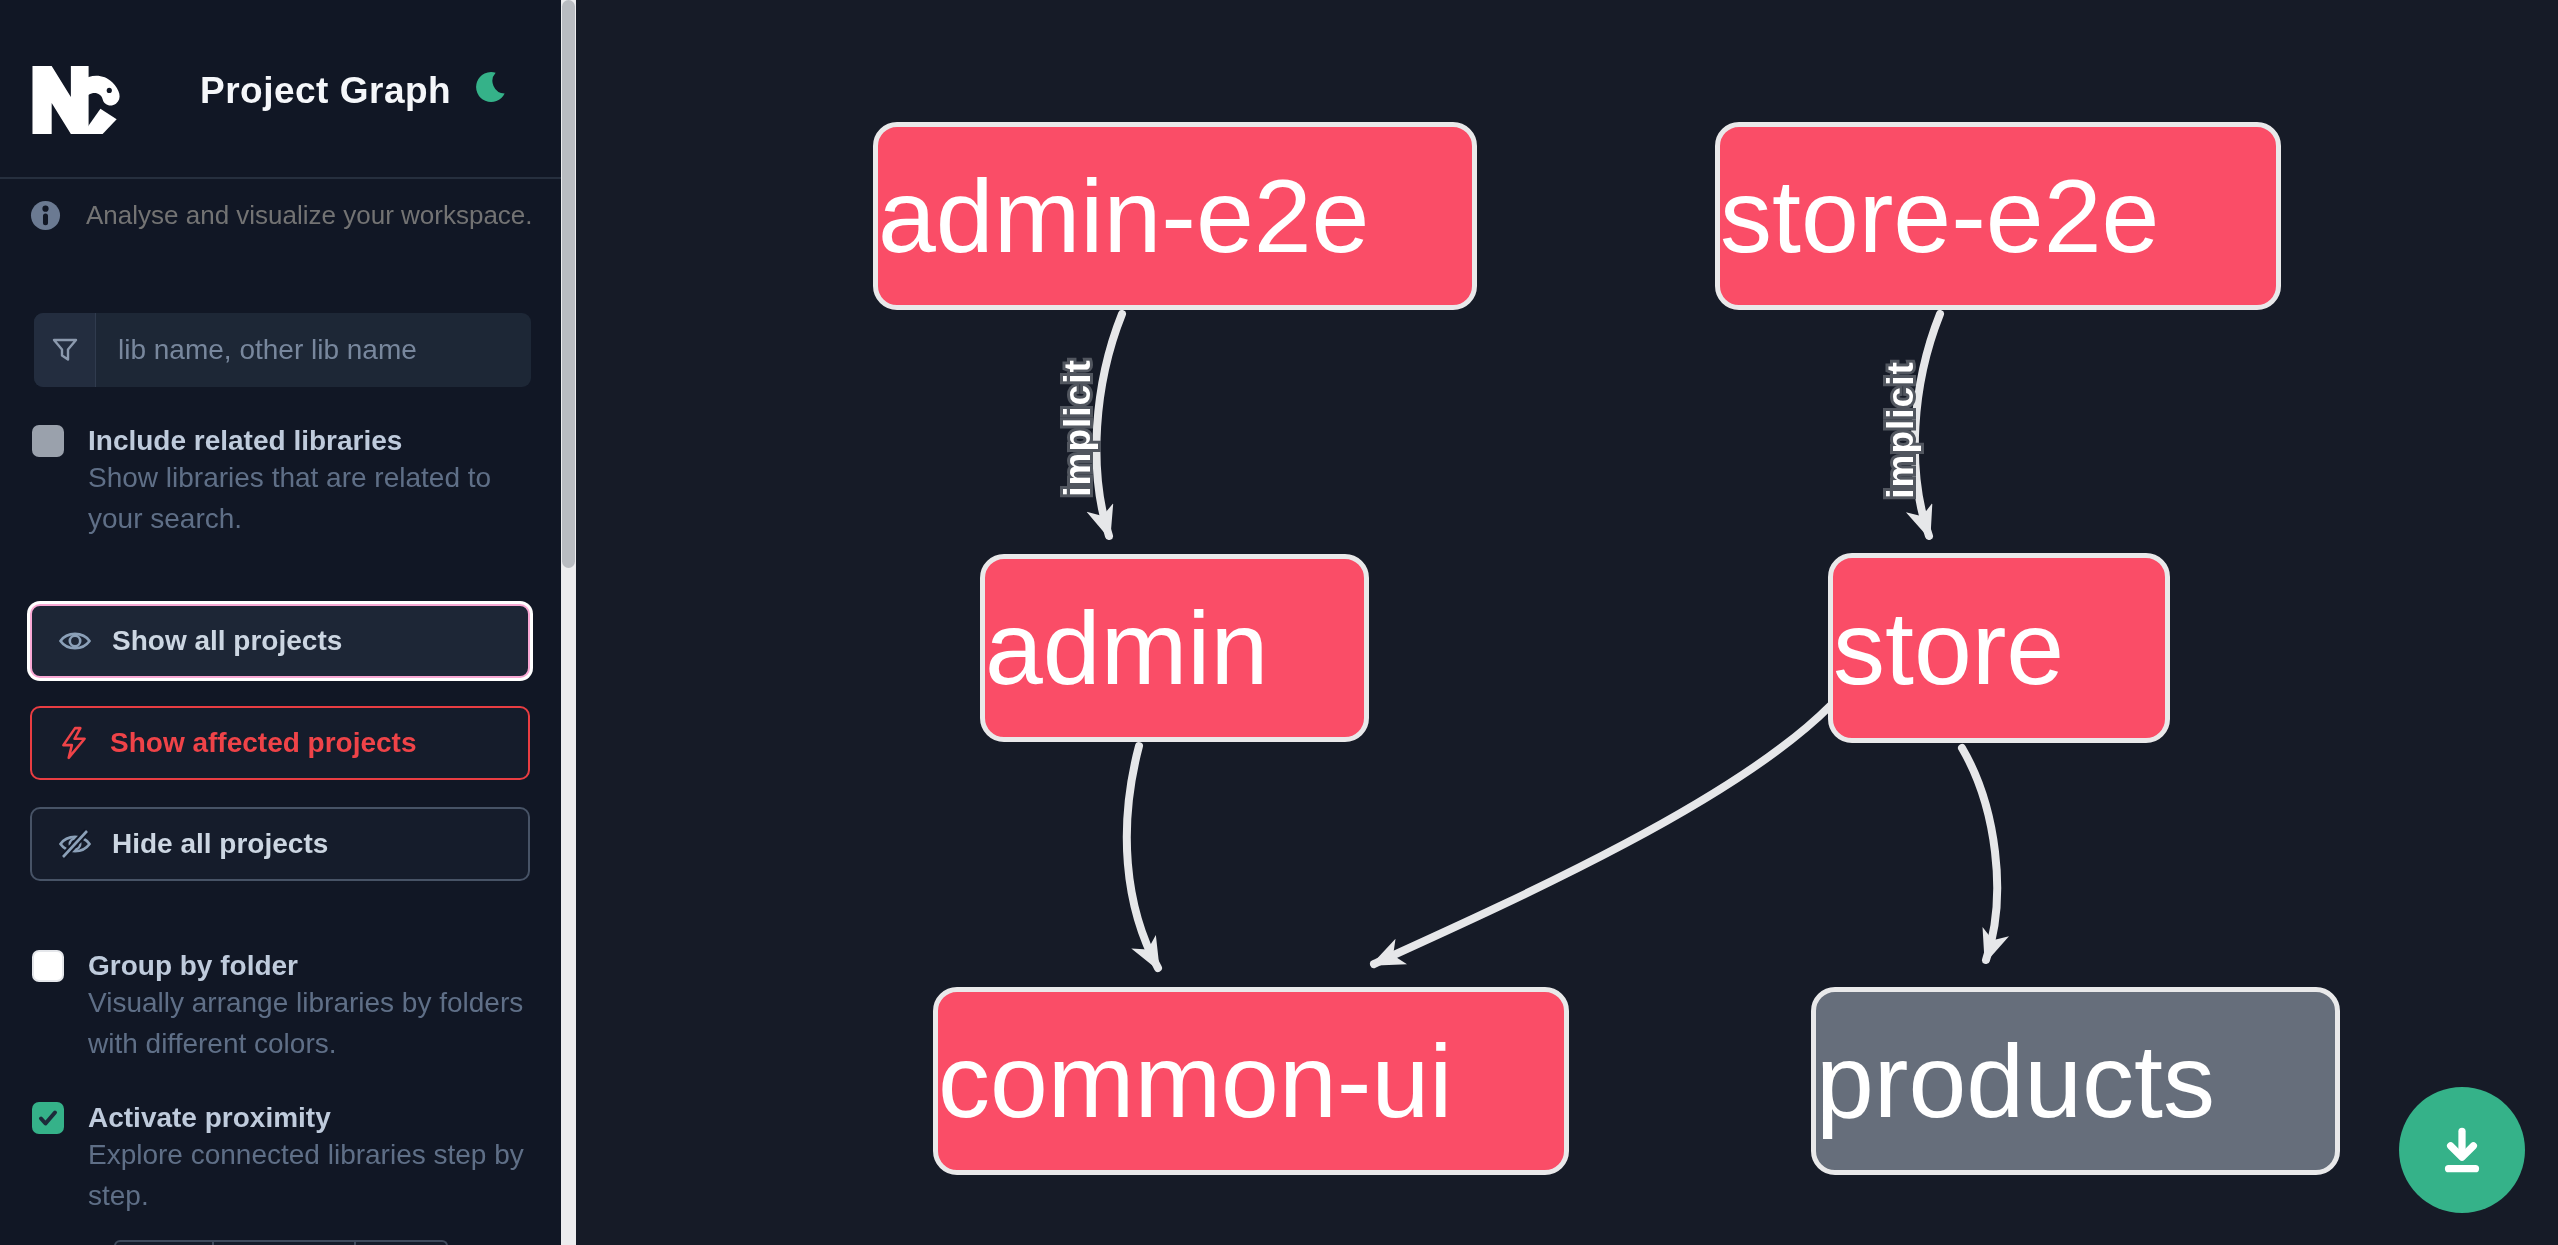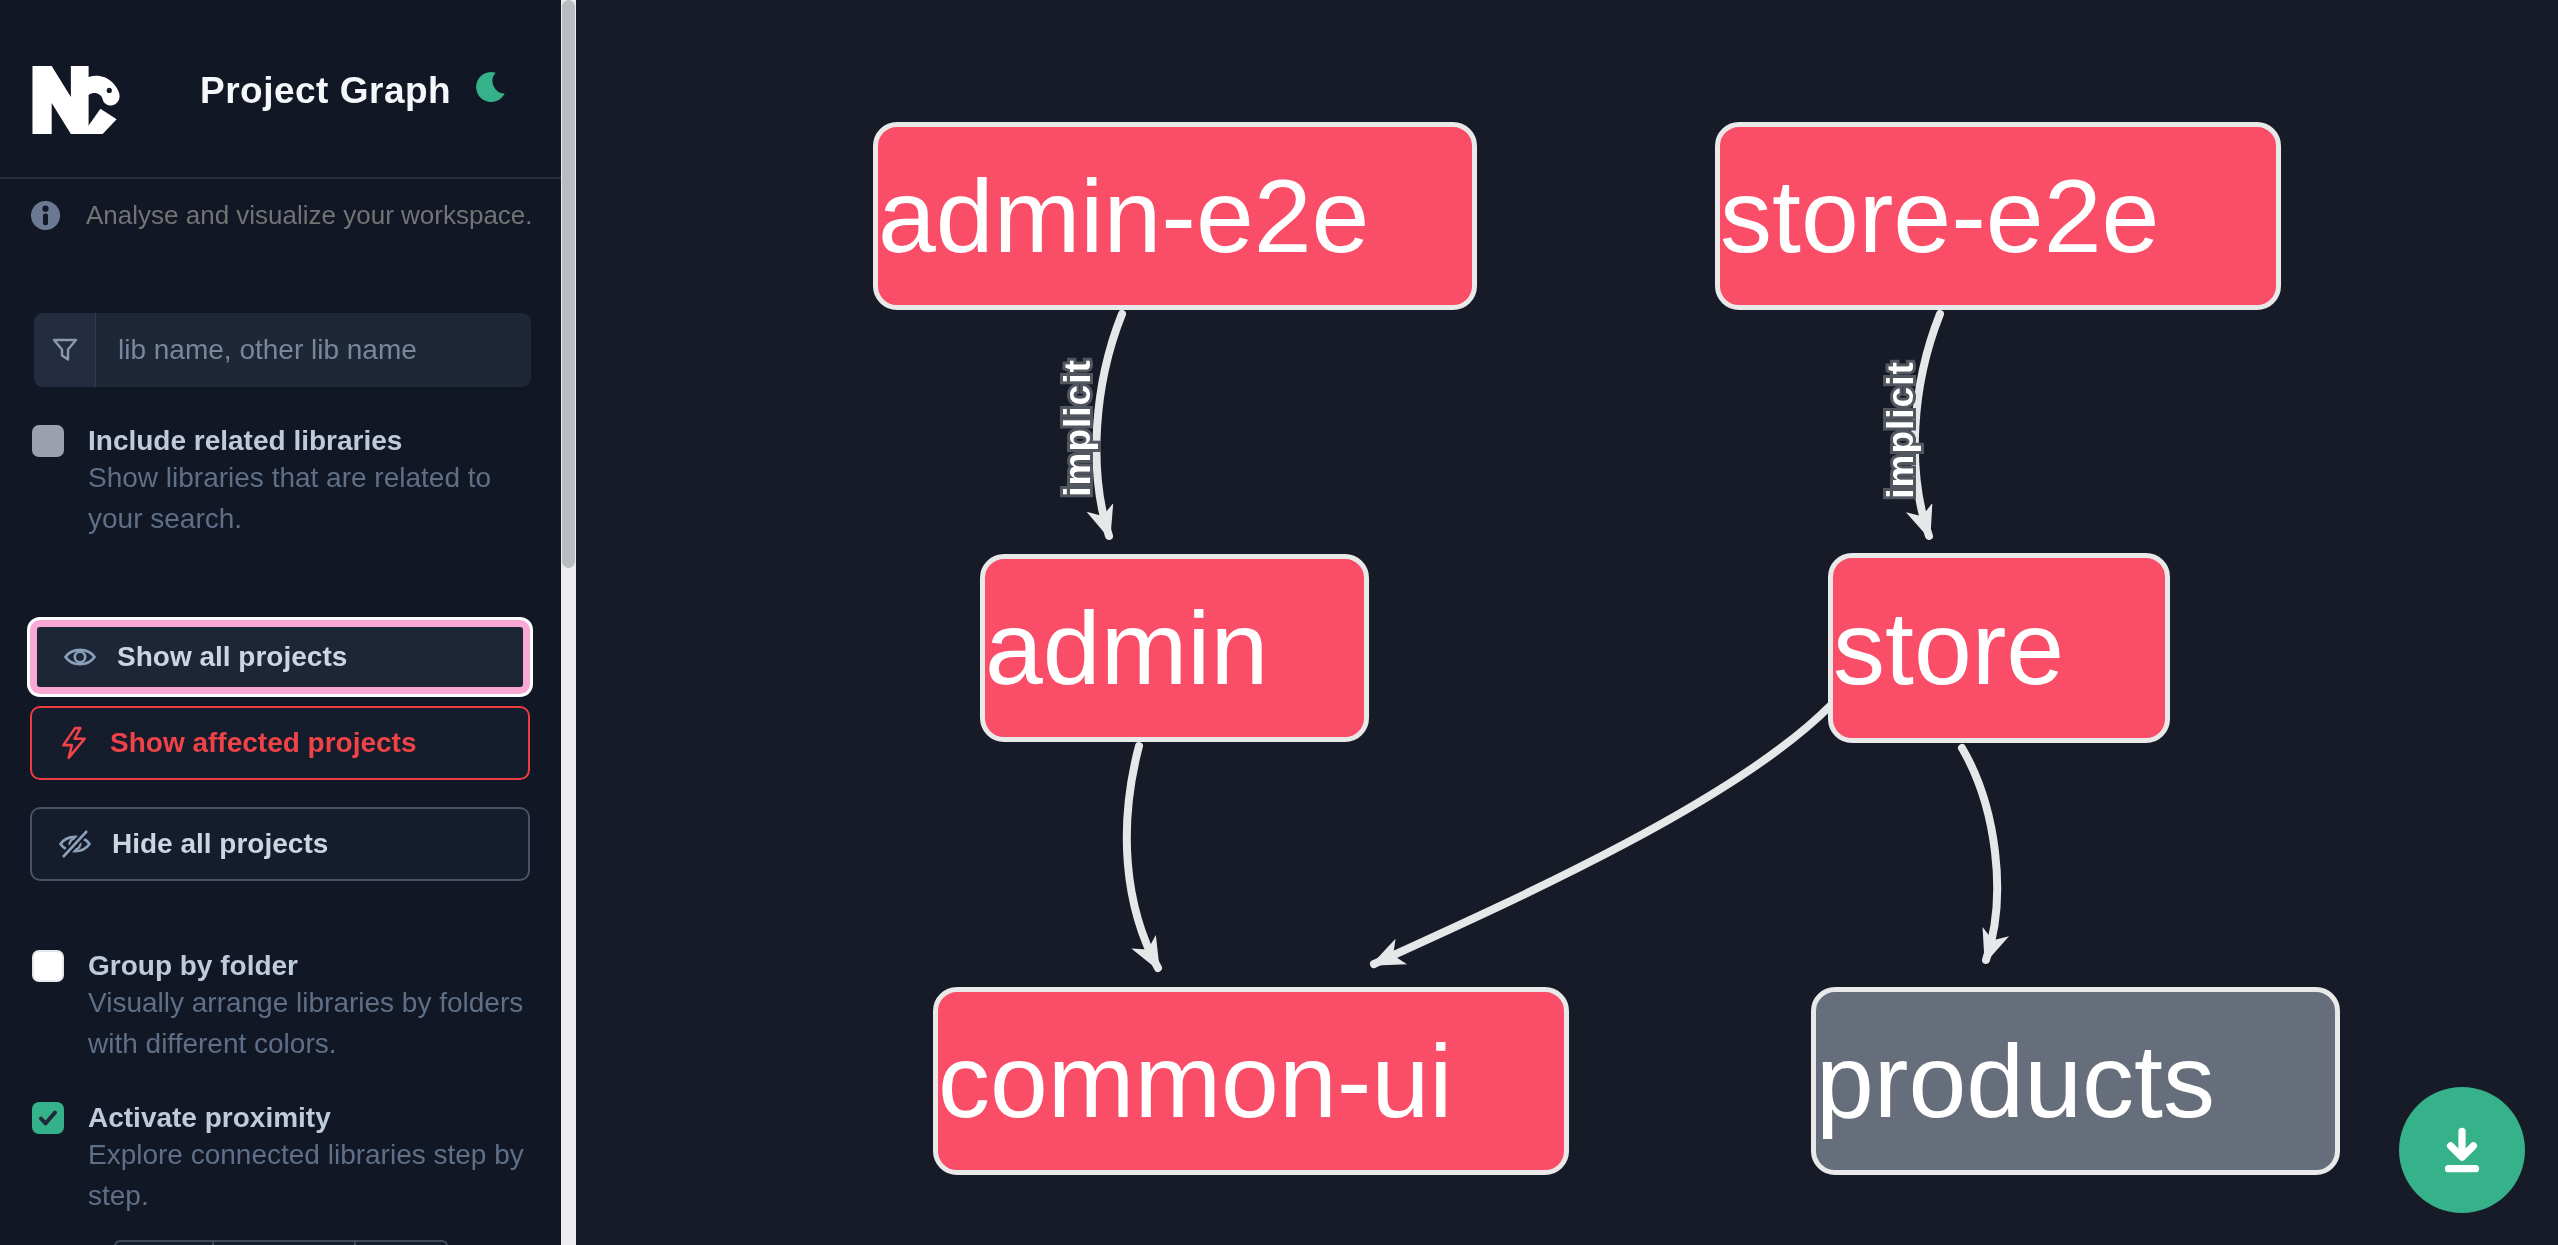--- a/index.html
+++ b/index.html
@@ -36,21 +36,21 @@
   .cb-row { position:absolute; left:32px; display:flex; }
   .cb-texts { margin-left:24px; width:440px; }
   .cb-label { font-size:28px; font-weight:700; color:#bfcbdc; line-height:32px; }
   .cb-desc { font-size:28px; color:#5f6f87; line-height:41px; }
 
   .side-btn { position:absolute; left:30px; width:500px; height:74px;
     border-radius:10px; display:flex; align-items:center; cursor:pointer;
     background:#151c2b; border:2px solid #475366; }
   .side-btn .bicon { margin:0 20px 0 26px; display:flex; }
   .side-btn .blabel { font-size:28px; font-weight:700; color:#ccd6e2; }
-  .side-btn.focused { top:620px; background:#1d2636; border:7px solid #f9a8d4;
+  .side-btn.focused { top:604px; background:#1d2636; border:2px solid #f9a8d4;
     box-shadow:0 0 0 3px #ffffff; }
   .side-btn.affected { top:706px; border:2px solid #e93d42; }
   .side-btn.affected .blabel { color:#ef4348; }
   .side-btn.hide { top:807px; }
 
   .stepper-partial { position:absolute; left:114px; top:1240px; width:334px; height:6px;
     border:2px solid #3f4a5c; border-bottom:none; border-radius:10px 10px 0 0;
     background:#151c2b; overflow:hidden; }
   .stepper-partial .sep { position:absolute; top:0; width:2px; height:6px; background:#3f4a5c; }
 

